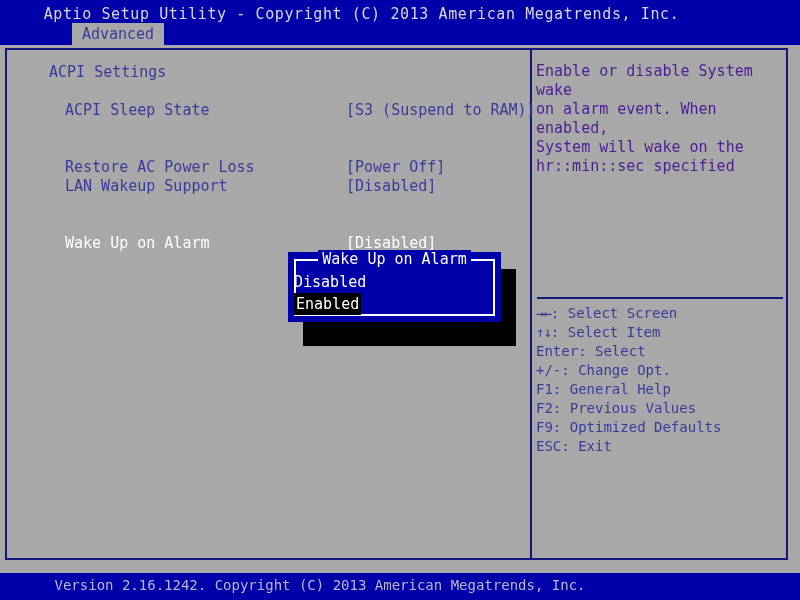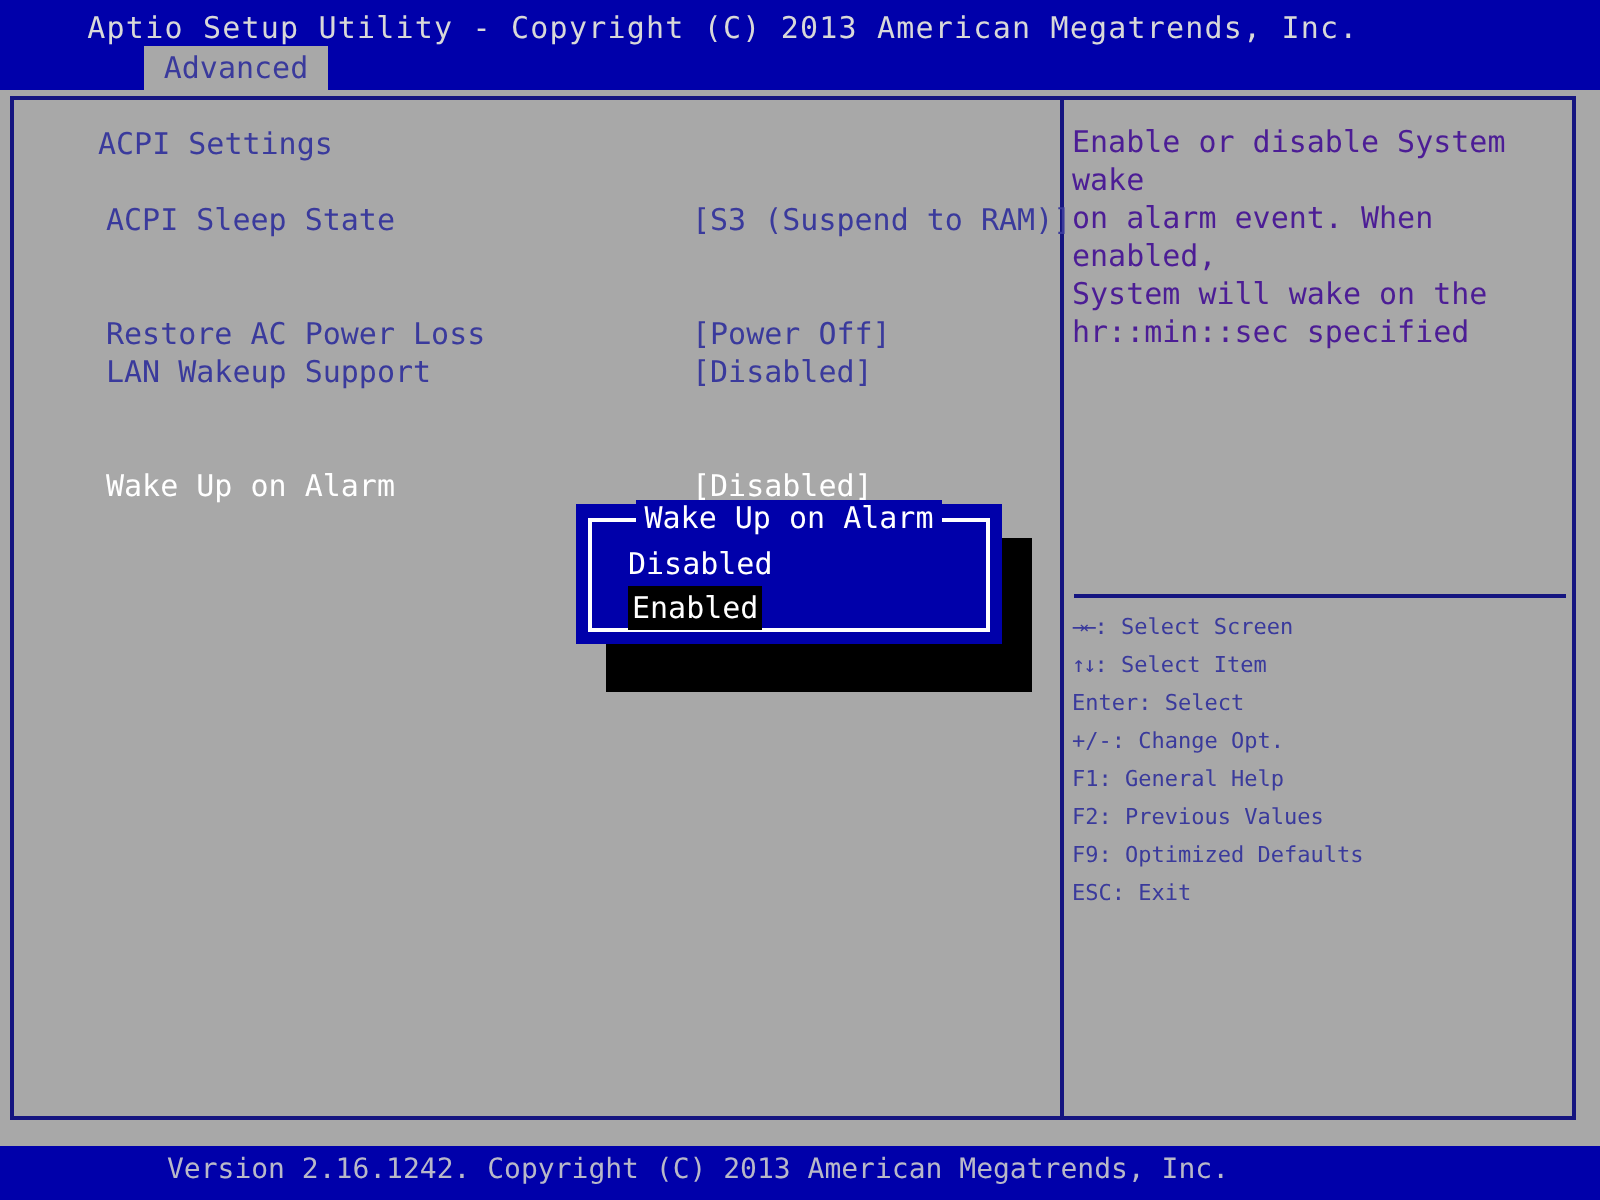--- a/index.html
+++ b/index.html
@@ -96,21 +96,21 @@
   }
   .row {
     position: relative;
     height: 19px;
     line-height: 19px;
     font-size: 15px;
     white-space: pre;
   }
   .row .label {
     position: absolute;
-    left: 4px;
+    left: 16px;
     top: 0;
     color: #3a3a9c;
     white-space: pre;
   }
   .row .value {
     position: absolute;
     left: 297px;
     top: 0;
     color: #3a3a9c;
     white-space: pre;
@@ -140,21 +140,21 @@
     width: 246px;
     height: 2px;
     background: #151580;
   }
   .keys {
     position: absolute;
     left: 536px;
     top: 304px;
     width: 246px;
     color: #3a3a9c;
-    font-size: 11px;
+    font-size: 14px;
   }
   .key-line {
     height: 19px;
     line-height: 19px;
     white-space: pre;
   }
   .key-line .glyph {
     letter-spacing: -1px;
   }
 
@@ -194,21 +194,21 @@
     font-size: 15px;
     line-height: 15px;
     white-space: pre;
   }
   .popup-title span {
     background: #0000aa;
     padding: 0 4px;
   }
   .popup-options {
     position: absolute;
-    left: 26px;
+    left: 6px;
     top: 19px;
     width: 190px;
     text-decoration: underline;
   }
   .opt {
     height: 22px;
     line-height: 22px;
     font-size: 15px;
     color: #ffffff;
     white-space: pre;
@@ -232,21 +232,20 @@
   }
   .footer-text {
     position: absolute;
     left: 0;
     top: 4px;
     width: 640px;
     text-align: center;
     color: #b8b8c8;
     font-size: 14px;
     white-space: pre;
-    padding-left: 29px;
   }
 </style>
 </head>
 <body>
 
 <div id="screen">
 
   <div class="header-bar">
     <div class="header-title">Aptio Setup Utility - Copyright (C) 2013 American Megatrends, Inc.</div>
   </div>

